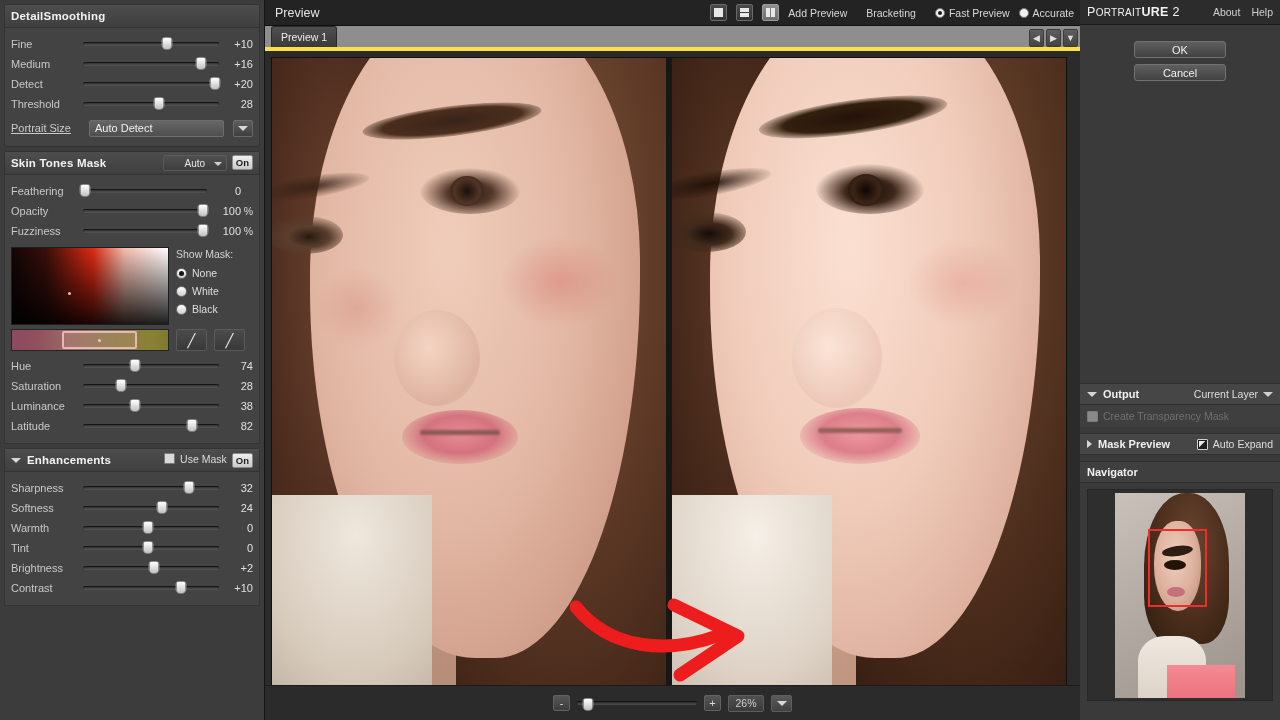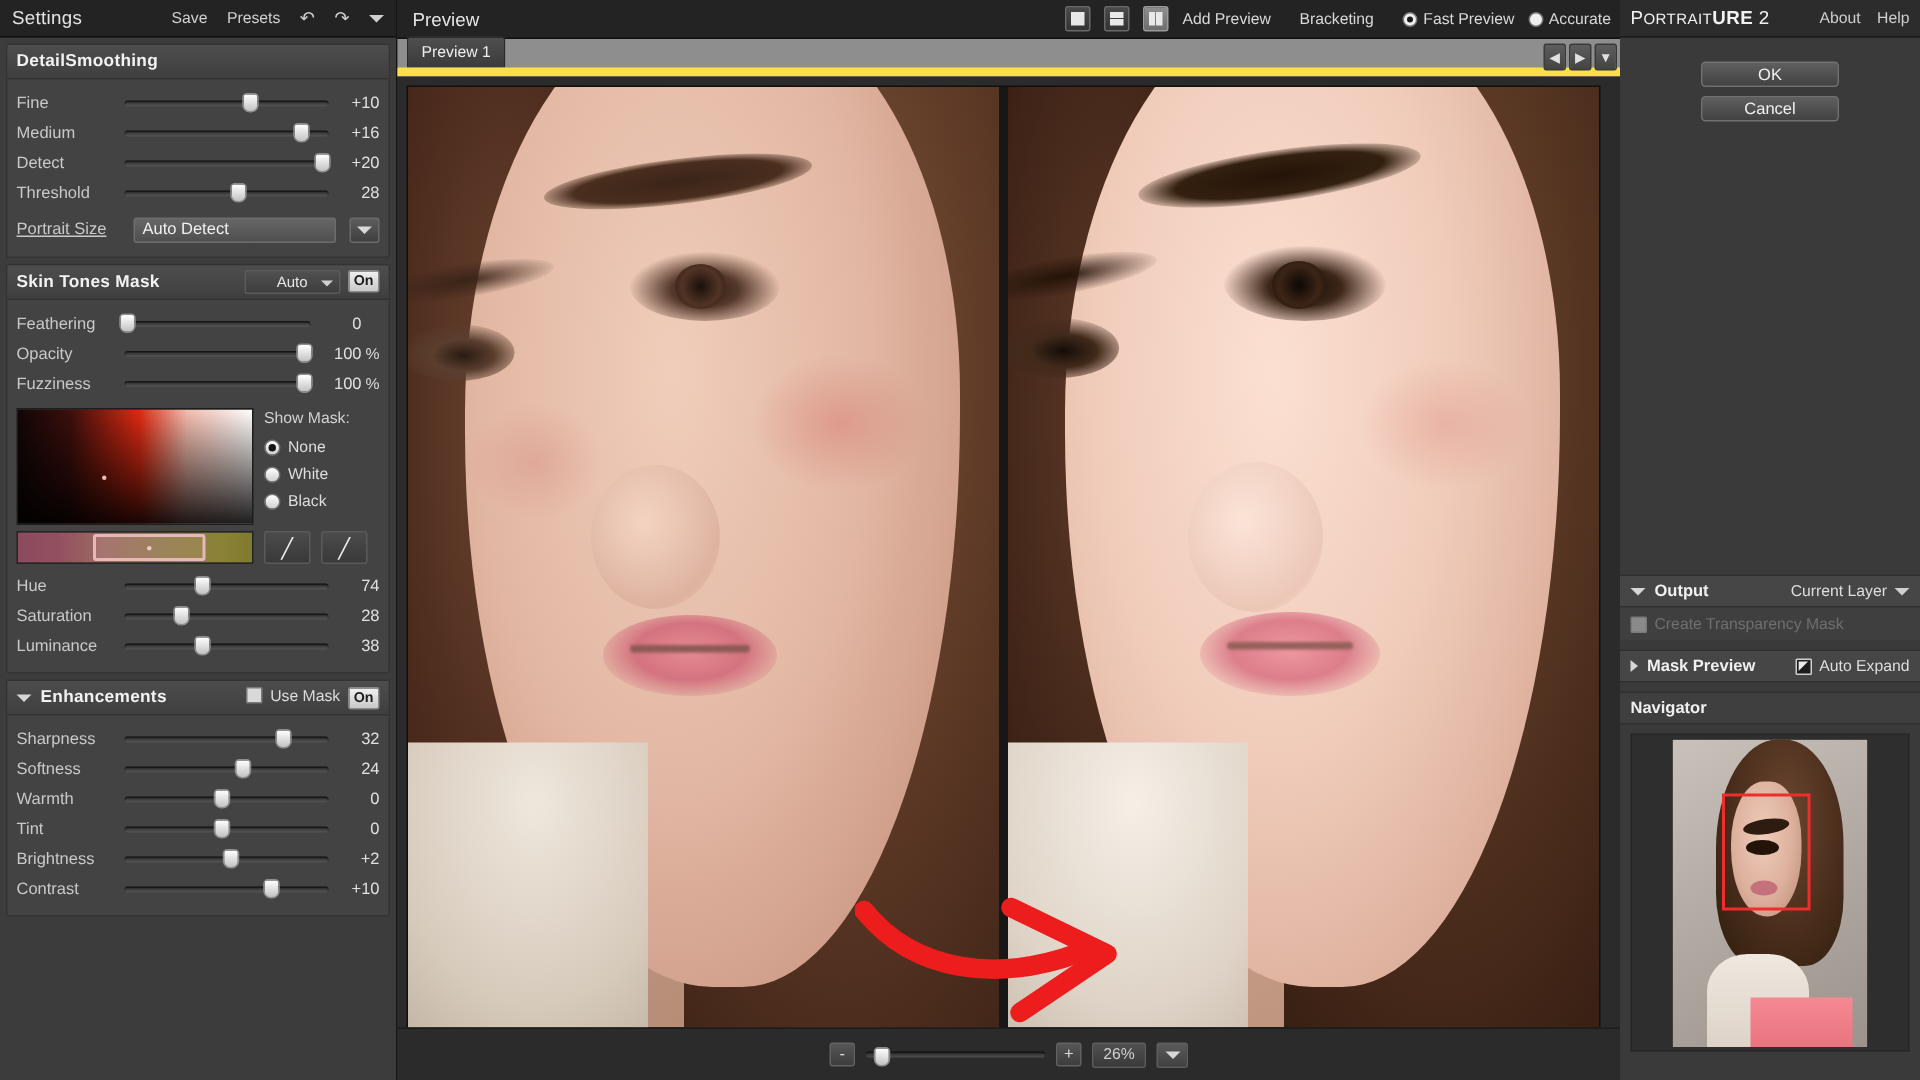--- a/index.html
+++ b/index.html
@@ -180,21 +180,21 @@
   .pv-tools .tlabel { color:#d8d8d8;font-size:10.5px;white-space:nowrap; }
   .pv-radio {
     width:10px;height:10px;border-radius:50%;background:#efefef;border:1px solid #777;
     position:relative; display:inline-block;
   }
   .pv-radio.sel::after{content:"";position:absolute;left:50%;top:50%;width:4px;height:4px;margin:-2px 0 0 -2px;border-radius:50%;background:#1a1a1a;}
   .radpair{display:flex;align-items:center;gap:4px;}
 
   .tabstrip {
     height:25px; background:#8e8e8e; display:flex; align-items:flex-end;
-    border-bottom:6px solid #fde047; position:relative;
+    border-bottom:4px solid #fde047; position:relative;
   }
   .tab {
     height:21px; margin-left:6px; padding:0 9px;
     background:linear-gradient(#4f4f4f,#3a3a3a);
     border:1px solid #2a2a2a; border-bottom:none;
     border-radius:3px 3px 0 0;
     color:#ededed; font-size:10.5px;
     display:flex;align-items:center;
   }
   .tab-nav { position:absolute; right:2px; top:3px; display:flex; gap:2px; }
@@ -292,30 +292,20 @@
   .navthumb { width:130px;height:205px; position:relative; overflow:hidden; background:#111; }
   .nav-rect { position:absolute; left:25%; top:18%; width:46%; height:38%; border:2px solid #ef2d2d; }
 </style>
 </head>
 <body>
 
 <div id="app">
 
   <div id="settings-panel">
 
-    <div class="panel-titlebar">
-      <span class="title">Settings</span>
-      <div class="tb-actions">
-        <span class="lbl">Save</span>
-        <span class="lbl">Presets</span>
-        <span class="ico-btn">↶</span>
-        <span class="ico-btn">↷</span>
-        <span class="caret-dn"></span>
-      </div>
-    </div>
 
 
     <div class="section">
       <div class="section-hdr">
         <span class="sname">DetailSmoothing</span>
       </div>
       <div class="section-body">
         <div class="srow">
           <span class="name">Fine</span>
           <div class="track">
@@ -446,20 +436,28 @@
             </div>
           <span class="val">28</span>
         </div>
         <div class="srow">
           <span class="name">Luminance</span>
           <div class="track">
               <div class="bar"></div>
               <div class="knob" style="left:38%"></div>
             </div>
           <span class="val">38</span>
+        </div>
+        <div class="srow">
+          <span class="name">Latitude</span>
+          <div class="track">
+              <div class="bar"></div>
+              <div class="knob" style="left:80%"></div>
+            </div>
+          <span class="val">82</span>
         </div>
       </div>
     </div>
 
     <div class="section">
       <div class="section-hdr">
         <span class="disc"></span>
         <span class="sname">Enhancements</span>
         <div class="hdr-right">
           <span class="chk"></span>

